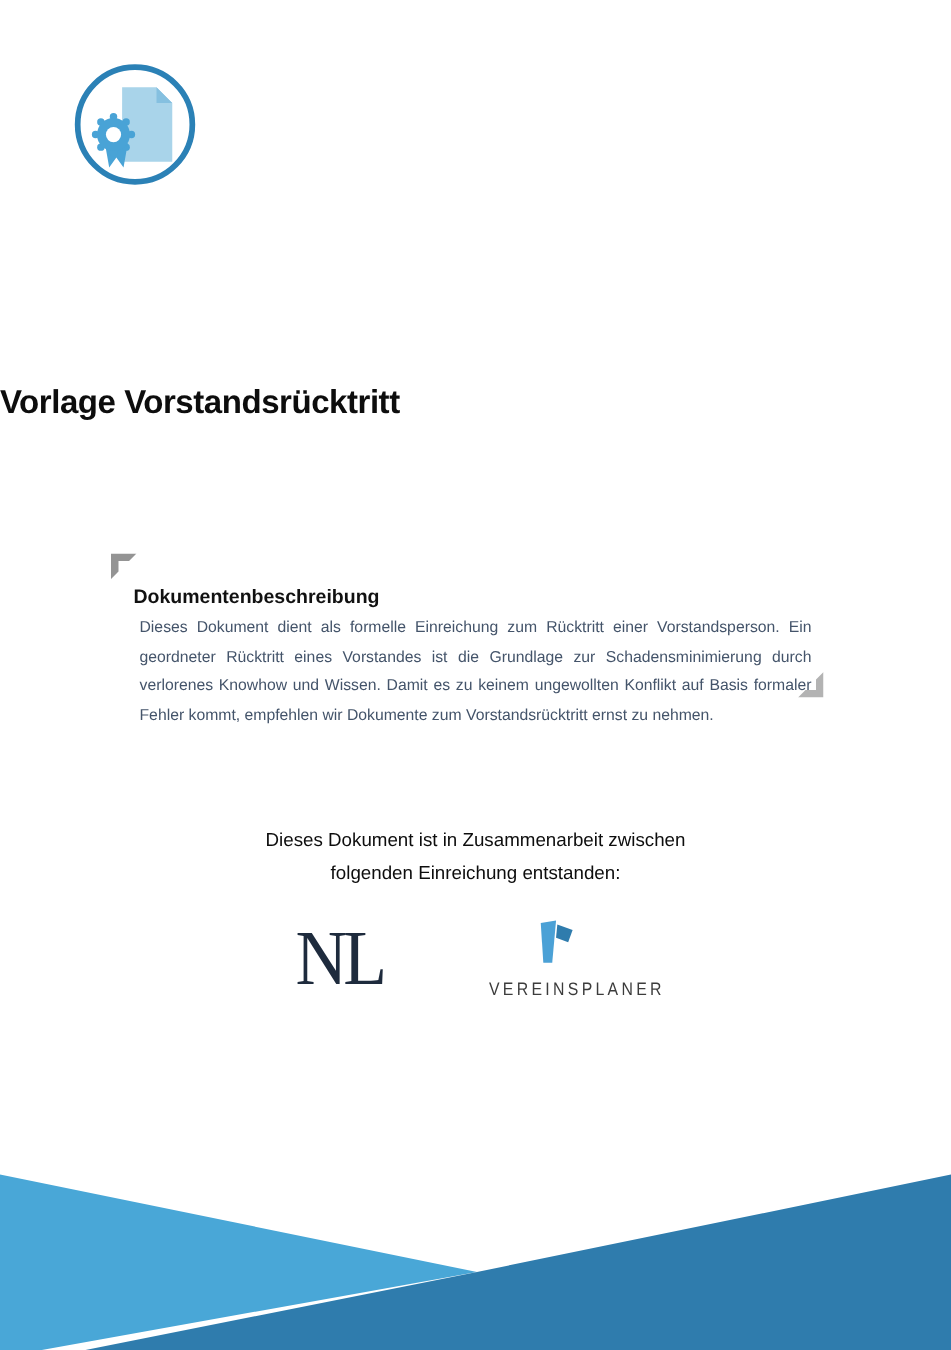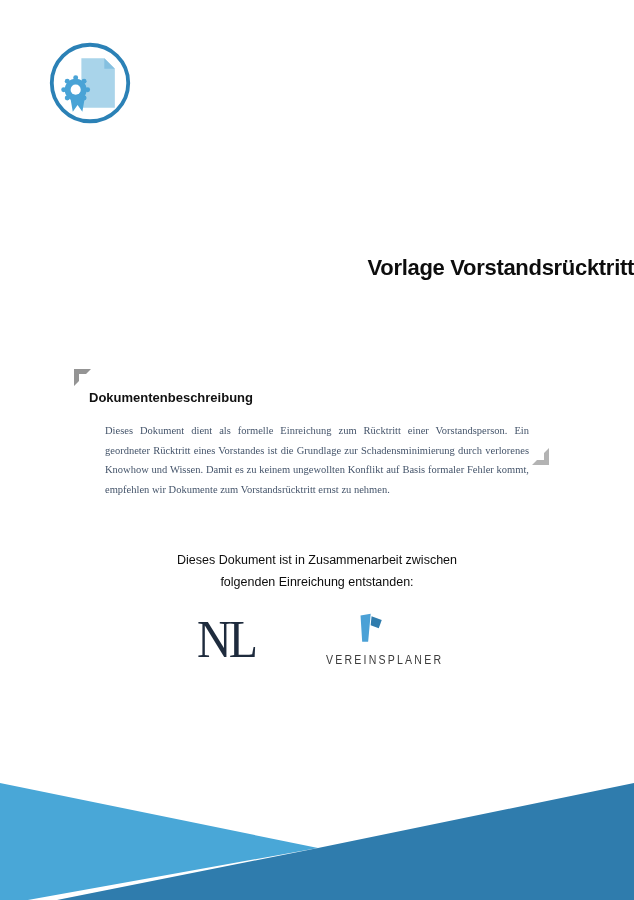--- a/index.html
+++ b/index.html
@@ -10,30 +10,30 @@
     overflow:hidden;
     font-family:"Liberation Sans", sans-serif;
   }
 
   
   .brand-logo{position:absolute;left:47px;top:40px;width:86px;height:86px;}
 
   
   .doc-title{
     position:absolute;left:0;top:255px;width:634px;
-    text-align:right;font-size:22px;font-weight:bold;color:#0d0d0d;
+    text-align:left;font-size:22px;font-weight:bold;color:#0d0d0d;
     letter-spacing:-0.3px;
   }
 
   
   .desc-block{position:absolute;left:89px;top:374px;width:456px;}
   .desc-heading{font-size:13px;font-weight:bold;color:#111111;margin:16px 0 4px 0;}
   .desc-body{
     font-size:10.5px;line-height:19.5px;color:#44546a;
-    text-align:justify;margin:16px;font-family:Liberation Serif, serif;
+    text-align:justify;margin:4px;
   }
   .bracket{position:absolute;}
   .bracket-tl{left:74px;top:369px;}
   .bracket-br{left:531px;top:447px;}
 
   
   .collab{
     position:absolute;left:0;top:549px;width:634px;
     text-align:center;font-size:12.5px;line-height:22px;color:#0d0d0d;
   }

